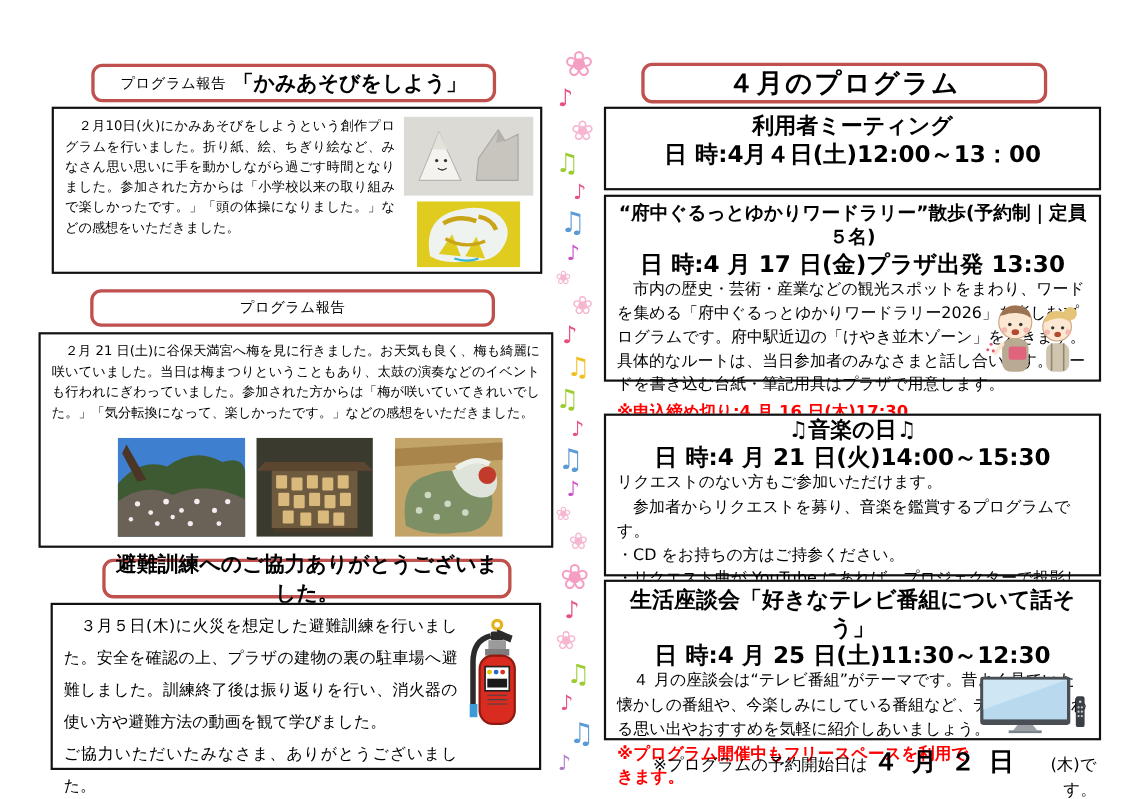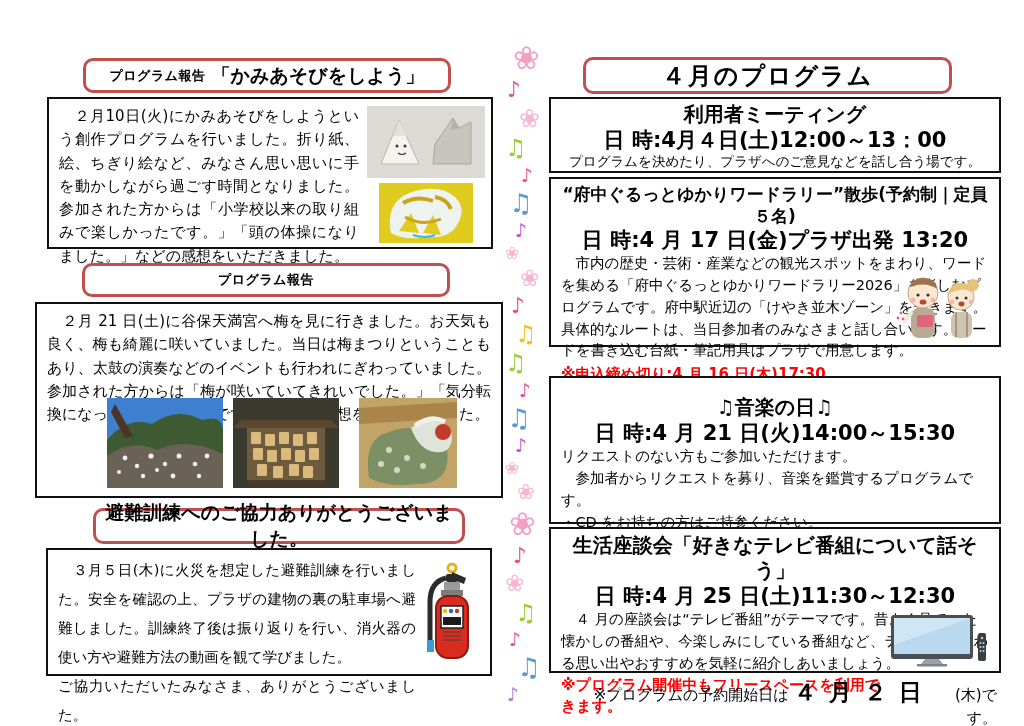--- a/index.html
+++ b/index.html
@@ -7,28 +7,28 @@
   body {
     width:1024px; height:726px; position:relative; background:#ffffff;
     font-family:"DejaVu Sans","Liberation Sans",sans-serif; color:#000;
     overflow:hidden;
   }
   .red-title {
     position:absolute; border:3px solid #C0504D; border-radius:10px;
     background:#fff; display:flex; align-items:center; justify-content:center;
     gap:6px; text-align:center; padding:2px 6px;
   }
-  .t-prefix { font-size:13px; font-weight:700; letter-spacing:0.5px; }
+  .t-prefix { font-size:13px; font-weight:400; letter-spacing:0.5px; }
   .t-main   { font-size:19px; font-weight:700; }
   .t-single { font-size:19px; font-weight:700; }
   .r-header-text { font-size:24px; font-weight:700; letter-spacing:2px; }
   .black-box {
     position:absolute; border:2px solid #111; background:#fff; padding:6px 10px;
   }
-  .body-text { font-size:15px; line-height:1.55; text-align:justify; }
+  .body-text { font-size:12px; line-height:1.55; text-align:justify; }
   .p-title   { font-size:20px; font-weight:700; text-align:center; line-height:1.25; }
   .p-title-sm{ font-size:17px; font-weight:700; text-align:center; line-height:1.3; }
   .p-date    { font-size:21px; font-weight:700; text-align:center; line-height:1.25; }
   .p-body    { font-size:14.5px; line-height:1.5; }
   .p-body-c  { font-size:13.5px; line-height:1.3; text-align:center; }
   .red       { color:#FF0000; font-weight:700; }
   .note-line { font-size:15px; line-height:1.6; }
   #decor-column {
     position:absolute; left:505px; top:42px; width:44px; height:662px;
     display:flex; flex-direction:column; justify-content:space-between;
@@ -144,21 +144,21 @@
           <circle cx="22" cy="66" r="3"></circle>
       </g>
     </svg>
   </div>
 </div>
 
 <div class="red-title" style="left:93px; top:508px; width:372px; height:36px;">
   <span class="t-single">避難訓練へのご協力ありがとうございました。</span>
 </div>
 
-<div class="black-box" style="left:46px; top:548px; width:446px; height:128px;">
+<div class="black-box" style="left:46px; top:548px; width:446px; height:152px;">
   <div class="body-text" style="width:358px; line-height:2.0; font-size:14.5px;">
     <span>　３月５日(木)に火災を想定した避難訓練を行いました。安全を確認の上、プラザの建物の裏の駐車場へ避難しました。訓練終了後は振り返りを行い、消火器の使い方や避難方法の動画を観て学びました。</span><br>
     <span>ご協力いただいたみなさま、ありがとうございました。</span>
   </div>
   <div class="abs" style="right:16px; top:12px;">
     <svg width="52" height="100" viewBox="0 0 52 100">
       <circle cx="30" cy="6" r="4" fill="none" stroke="#e3b320" stroke-width="3"></circle>
       <path d="M30 10 L44 16 L42 22 L30 17 Z" fill="#2b2b2b"></path>
       <rect x="24" y="12" width="12" height="8" fill="#2b2b2b" rx="2"></rect>
       <path d="M24 16 Q8 20 8 40 L8 78" stroke="#2b2b2b" stroke-width="5" fill="none"></path>
@@ -207,26 +207,25 @@
     <span style="color: rgb(176, 124, 198); font-size: 19px; margin-left: 2px;">♪</span>
   </div>
 
 <div class="red-title" style="left:583px; top:57px; width:369px; height:37px;">
   <span class="r-header-text">４月のプログラム</span>
 </div>
 
 <div class="black-box" style="left:549px; top:97px; width:452px; height:76px; padding:3px 8px;">
   <div class="p-title">利用者ミーティング</div>
   <div class="p-date">日 時:4月４日(土)12:00～13：00</div>
-  <div class="p-body-c">プログラムを決めたり、プラザへのご意見などを話し合う場です。</div>
 </div>
 
 <div class="black-box" style="left:549px; top:177px; width:452px; height:170px; padding:4px 10px;">
   <div class="p-title-sm">“府中ぐるっとゆかりワードラリー”散歩(予約制｜定員５名)</div>
-  <div class="p-date">日 時:4 月 17 日(金)プラザ出発 13:20</div>
+  <div class="p-date">日 時:4 月 17 日(金)プラザ出発 13:30</div>
   <div class="p-body">　市内の歴史・芸術・産業などの観光スポットをまわり、ワードを集める「府中ぐるっとゆかりワードラリー2026」を楽しむプログラムです。府中駅近辺の「けやき並木ゾーン」を歩きます。具体的なルートは、当日参加者のみなさまと話し合います。ワードを書き込む台紙・筆記用具はプラザで用意します。</div>
   <div class="note-line red">※申込締め切り:4 月 16 日(木)17:30</div>
   <div class="note-line">
     <span>※14:00 現地解散</span>
     <span>　</span>
     <span class="red">※雨天中止です。</span>
   </div>
   <div class="abs" style="right:10px; bottom:4px;">
     <svg width="100" height="70" viewBox="0 0 100 70">
       <circle cx="34" cy="22" r="15" fill="#fce8d2" stroke="#caa27c" stroke-width="1"></circle>
@@ -252,21 +251,21 @@
       <ellipse cx="72.5" cy="33" rx="3" ry="2.4" fill="#b3472f"></ellipse>
       <circle cx="63" cy="31" r="2.4" fill="#f4b8b0"></circle>
         <circle cx="82" cy="31" r="2.4" fill="#f4b8b0"></circle>
       <rect x="62" y="41" width="21" height="26" rx="7" fill="#cfc4ae"></rect>
       <line x1="67" y1="41" x2="67" y2="66" stroke="#8f8670" stroke-width="1.4"></line>
       <line x1="78" y1="41" x2="78" y2="66" stroke="#8f8670" stroke-width="1.4"></line>
     </svg>
   </div>
 </div>
 
-<div class="black-box" style="left:549px; top:376px; width:452px; height:148px; padding:17px 10px;">
+<div class="black-box" style="left:549px; top:376px; width:452px; height:148px; padding:0 10px;">
   <div class="p-title">♫音楽の日♫</div>
   <div class="p-date">日 時:4 月 21 日(火)14:00～15:30</div>
   <div class="p-body">リクエストのない方もご参加いただけます。</div>
   <div class="p-body">　参加者からリクエストを募り、音楽を鑑賞するプログラムです。</div>
   <div class="p-body">・CD をお持ちの方はご持参ください。</div>
   <div class="p-body">・リクエスト曲が YouTube にあれば、プロジェクターで投影して鑑賞します。</div>
   <div class="note-line red" style="line-height:1.3;">※プログラム中フリースペースは利用できません。</div>
 </div>
 
 <div class="black-box" style="left:549px; top:527px; width:452px; height:146px; padding:4px 10px;">

